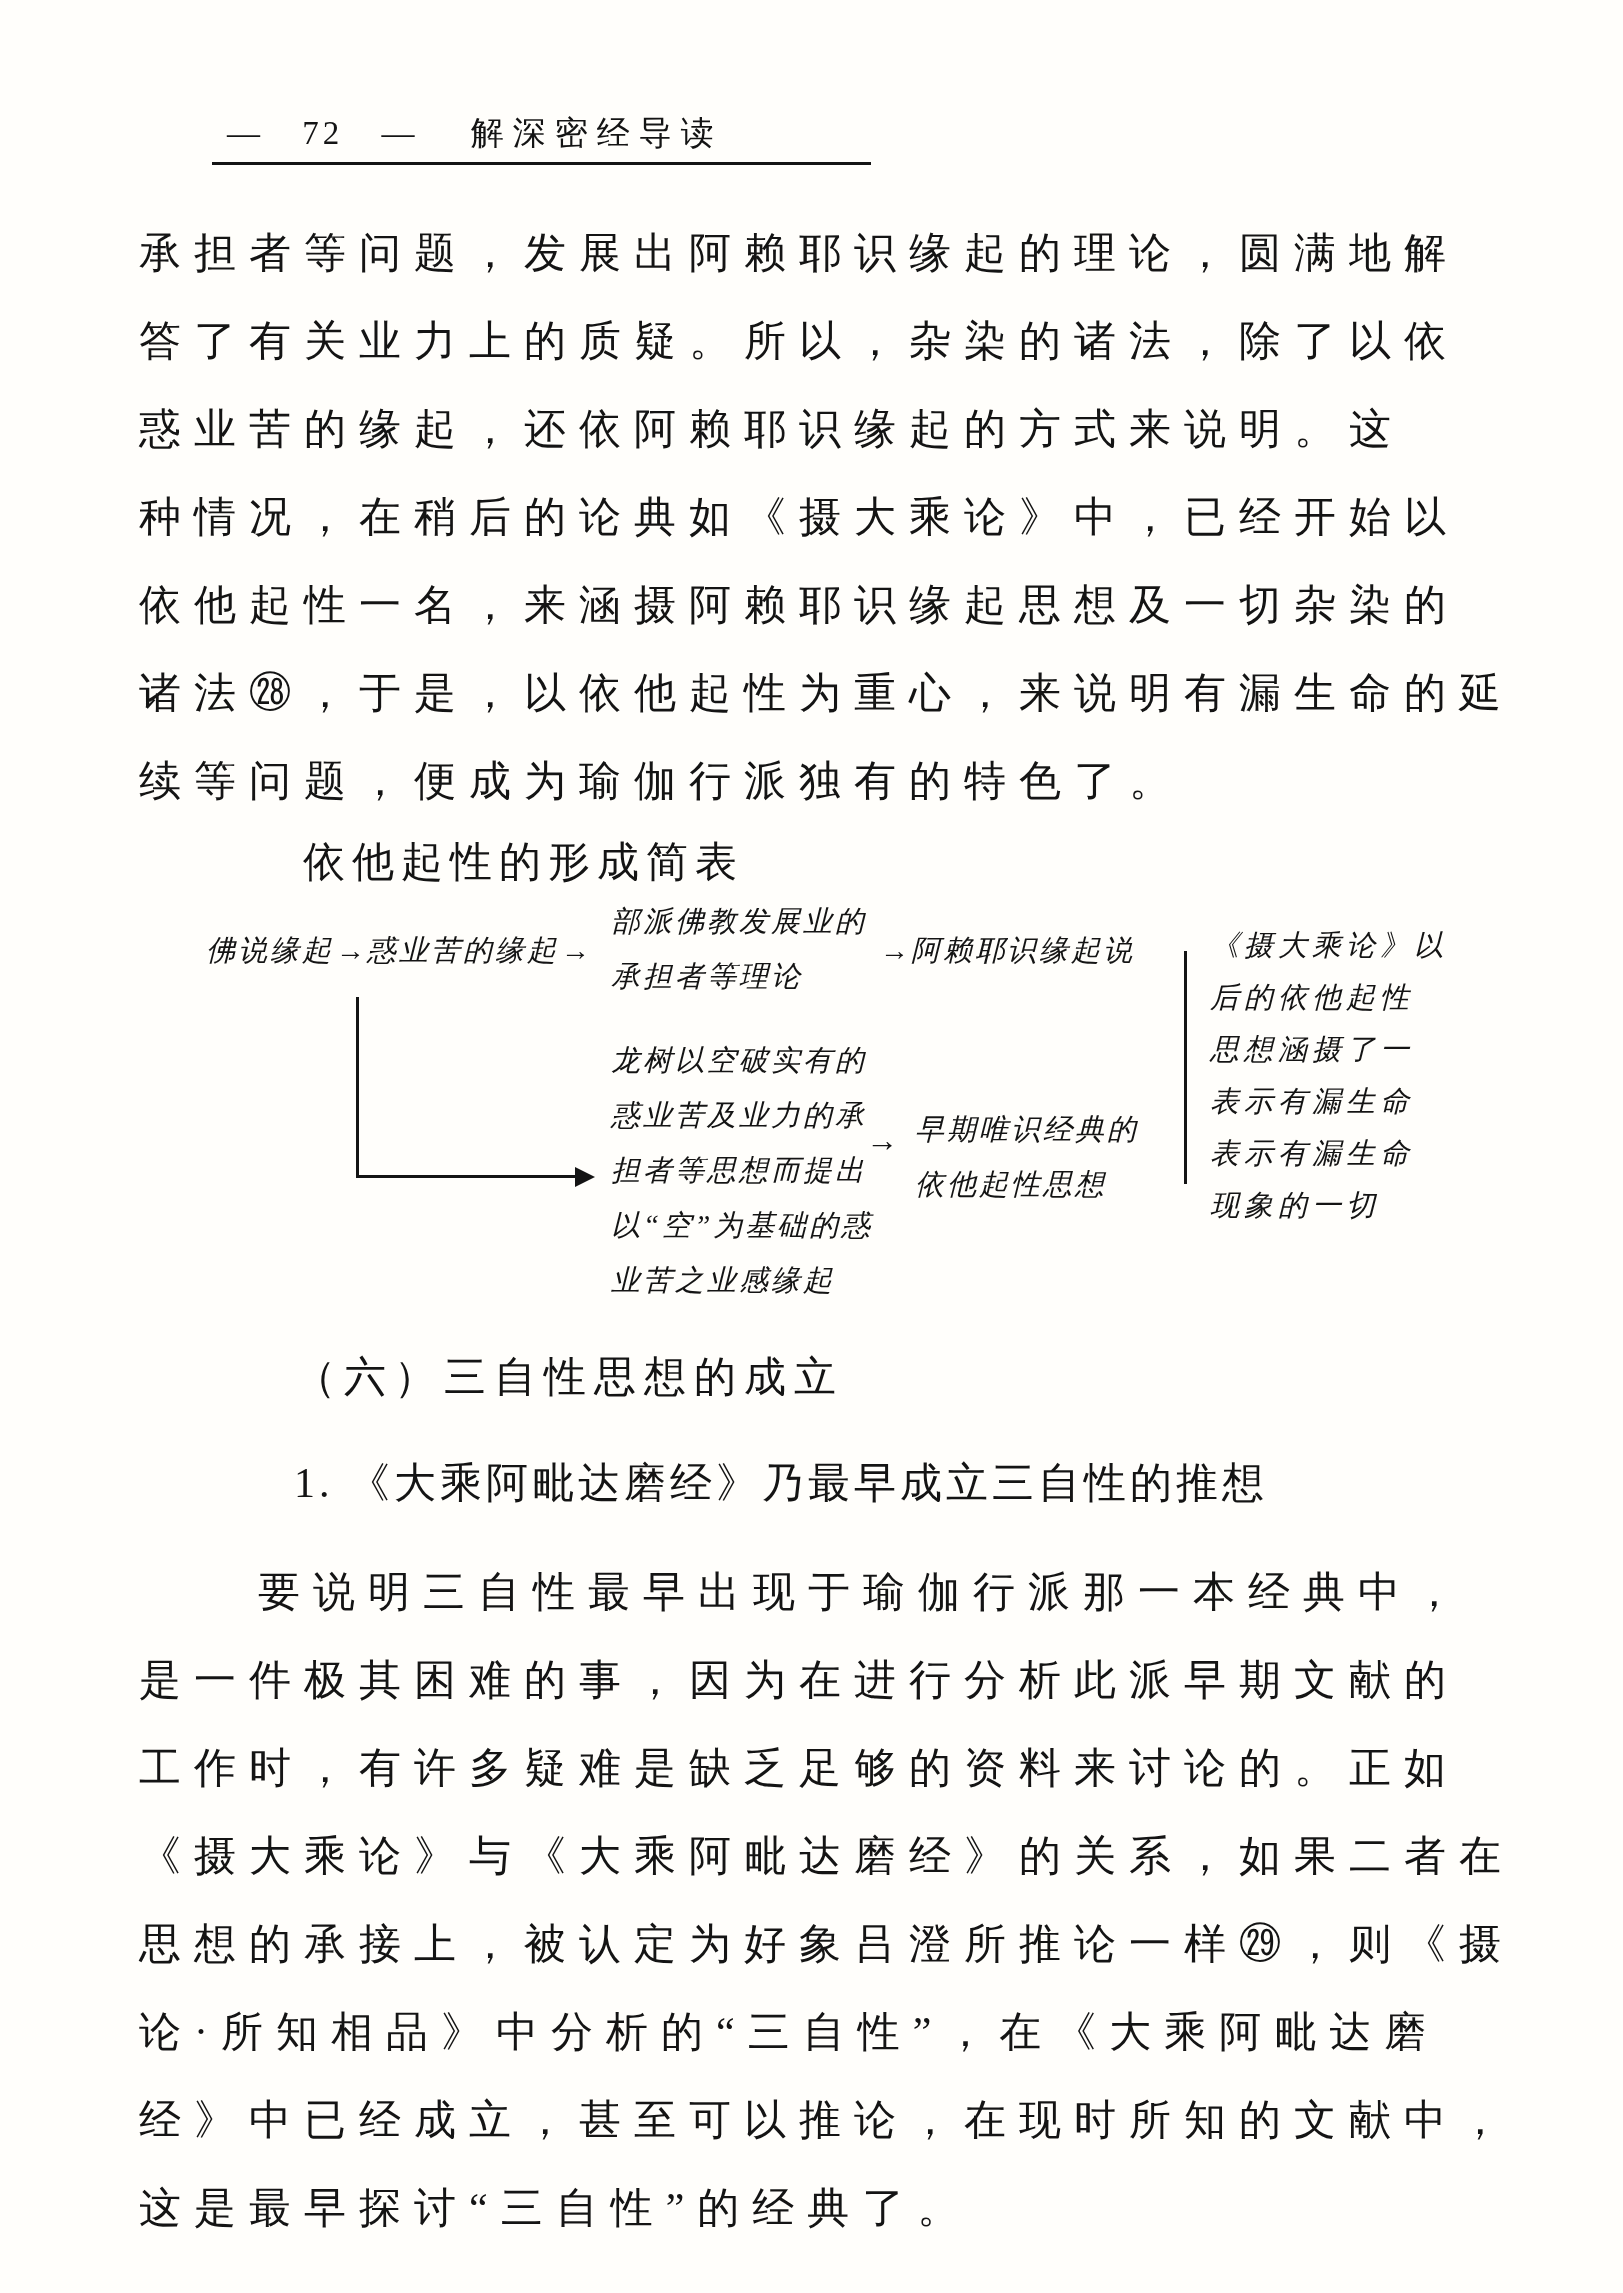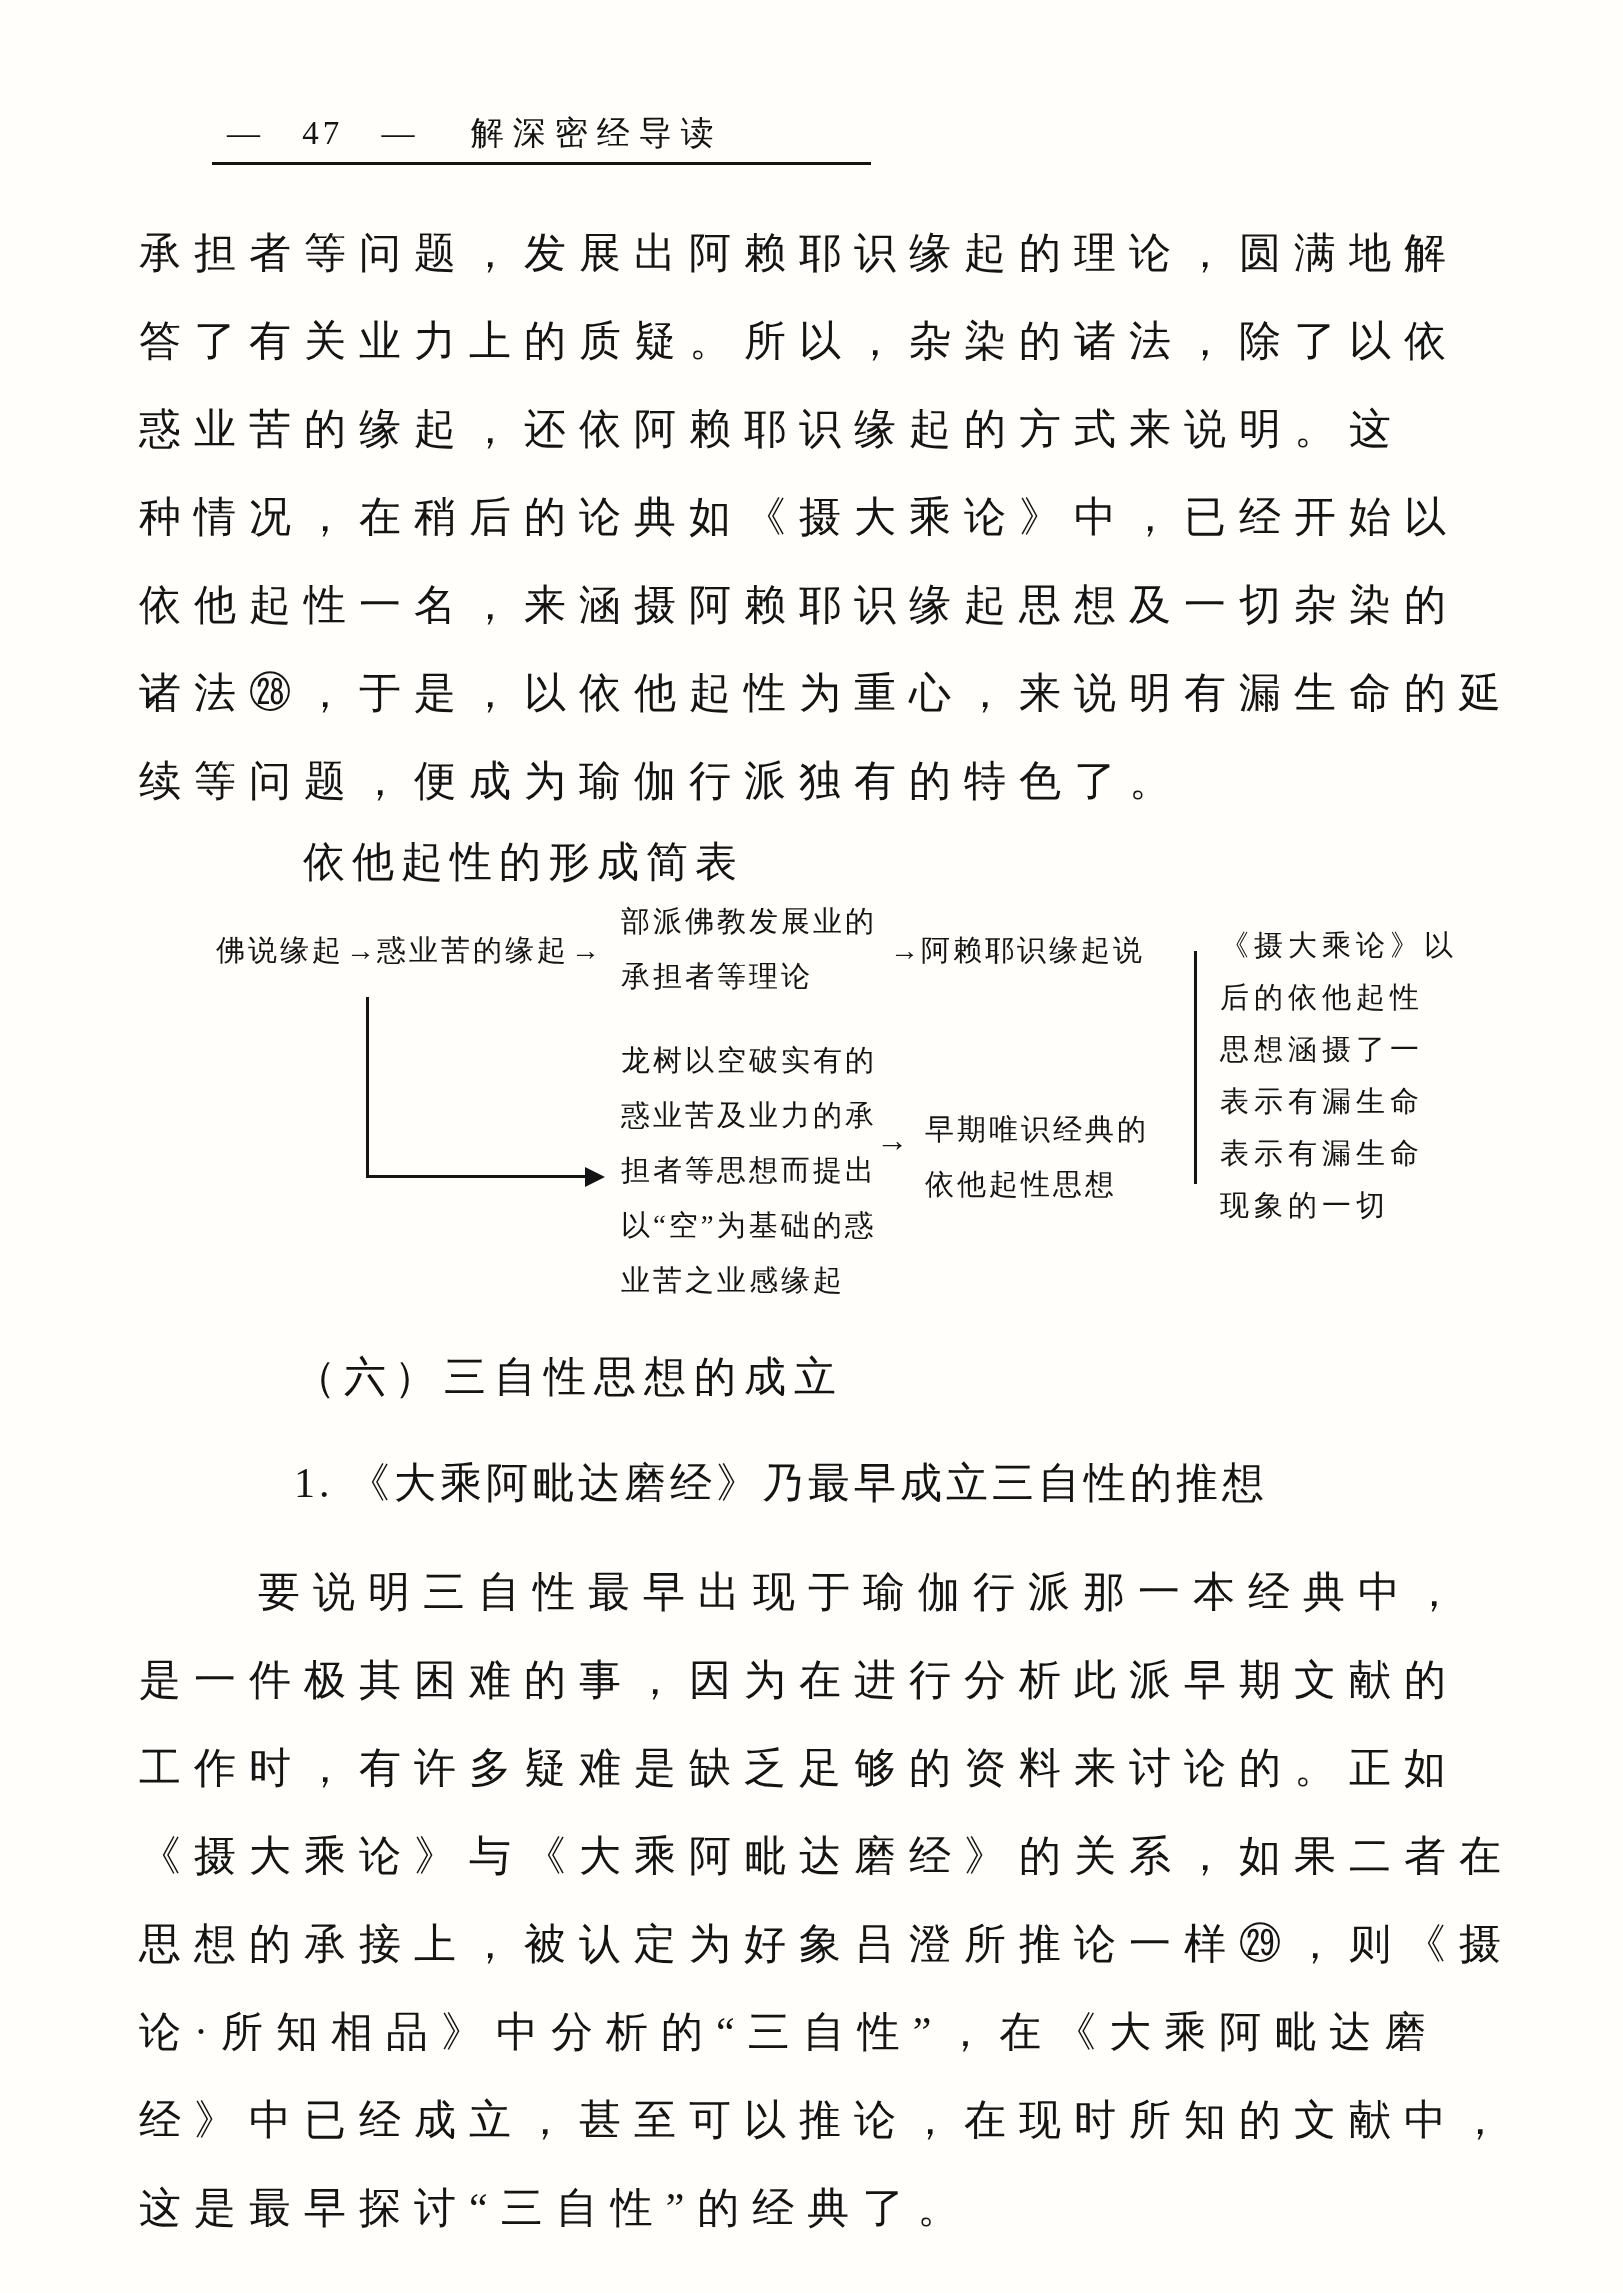--- a/index.html
+++ b/index.html
@@ -74,24 +74,25 @@
     top: 1455px;
     font-size: 42px;
     letter-spacing: 4px;
     white-space: nowrap;
     text-align: right;
   }
 
   
   .diagram {
     position: absolute;
-    left: 12px; top: 0;
+    left: 2px; top: 0;
     width: 1436px; height: 2293px;
     font-size: 29px;
     pointer-events: none;
+    font-style: italic;
   }
   .dnode, .dblock, .drow { position: absolute; white-space: nowrap; letter-spacing: 3px; }
   .dline { line-height: 55px; height: 55px; }
   .arr { letter-spacing: 0; padding: 0 2px; }
 
   .drow1   { left: 204px;  top: 931px; }
   .bupai   { left: 609px;  top: 894px; }
   .drow2   { left: 876px;  top: 931px; text-align: center; }
   .longshu { left: 609px;  top: 1033px; }
   .arrow2  { position: absolute; left: 864px; top: 1122px; font-size: 32px; }
@@ -133,21 +134,21 @@
     border-bottom: 10px solid transparent;
   }
 </style>
 </head>
 <body>
 
 <div class="page">
 
   <div class="header">
     <span class="dash">—</span>
-    <span class="pagenum">47</span>
+    <span class="pagenum">72</span>
     <span class="dash">—</span>
     <span class="booktitle">解深密经导读</span>
   </div>
   <div class="header-rule"></div>
 
   <div class="para para1">
     <div class="bline">承担者等问题，发展出阿赖耶识缘起的理论，圆满地解</div>
     <div class="bline">答了有关业力上的质疑。所以，杂染的诸法，除了以依</div>
     <div class="bline">惑业苦的缘起，还依阿赖耶识缘起的方式来说明。这</div>
     <div class="bline">种情况，在稍后的论典如《摄大乘论》中，已经开始以</div>

